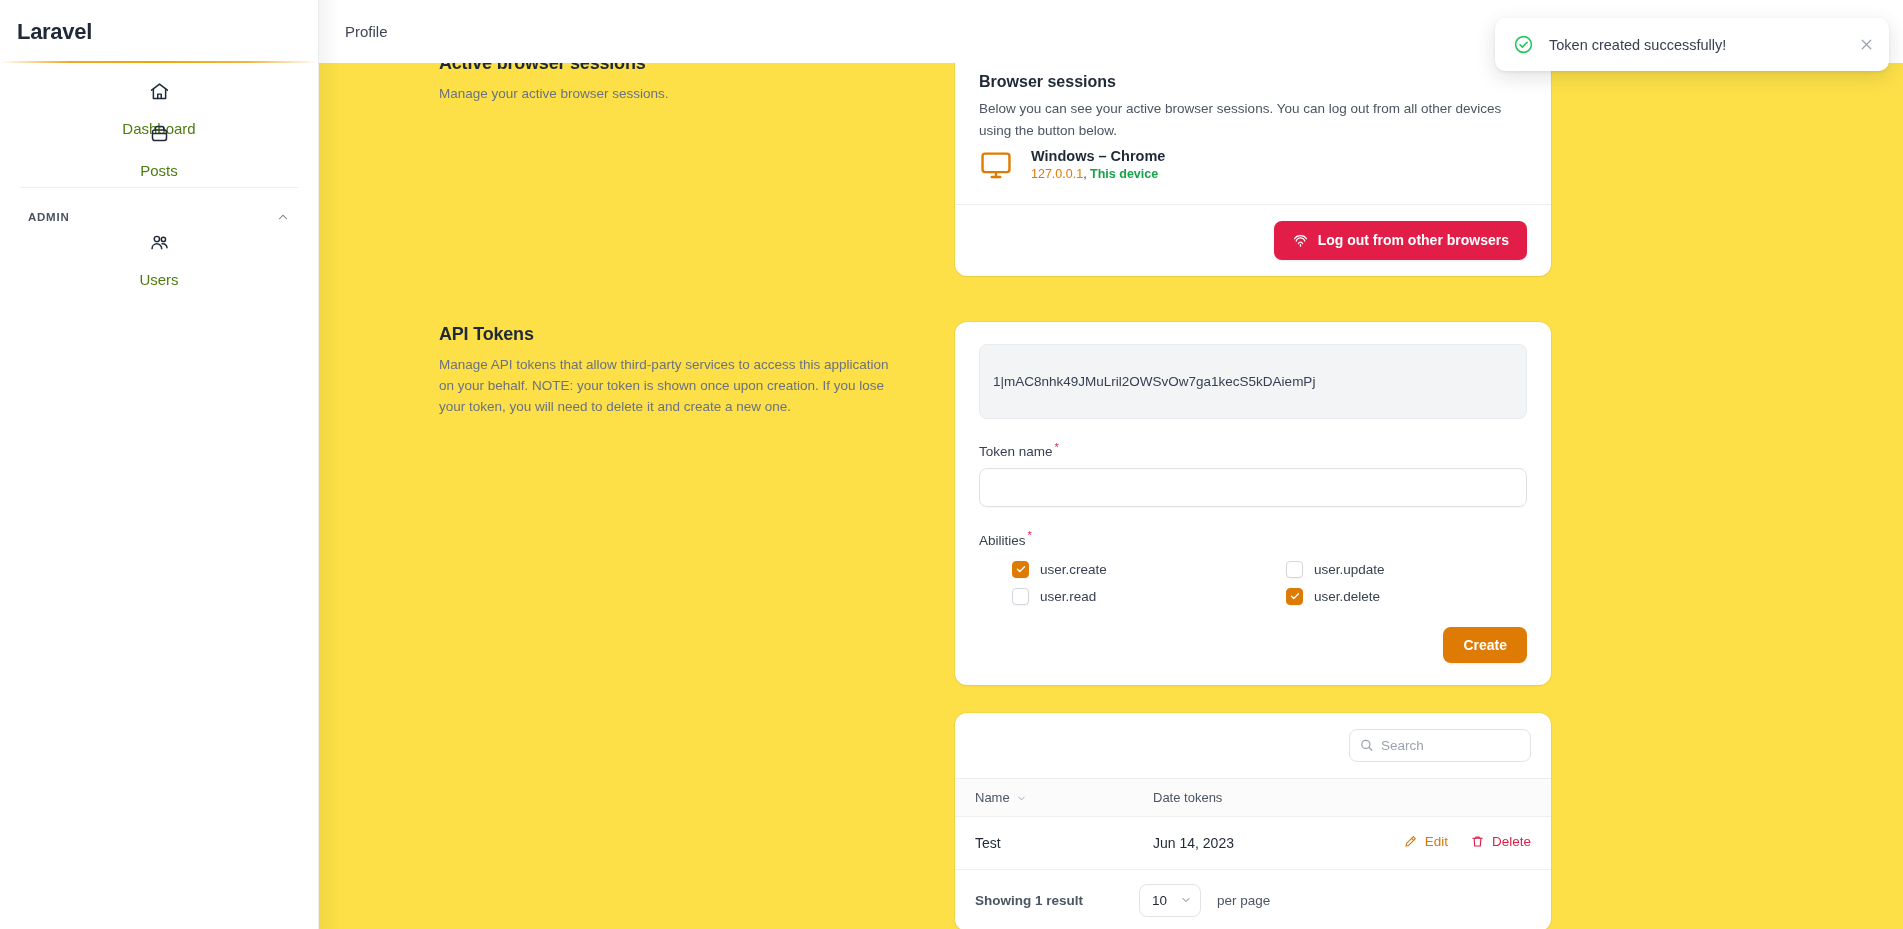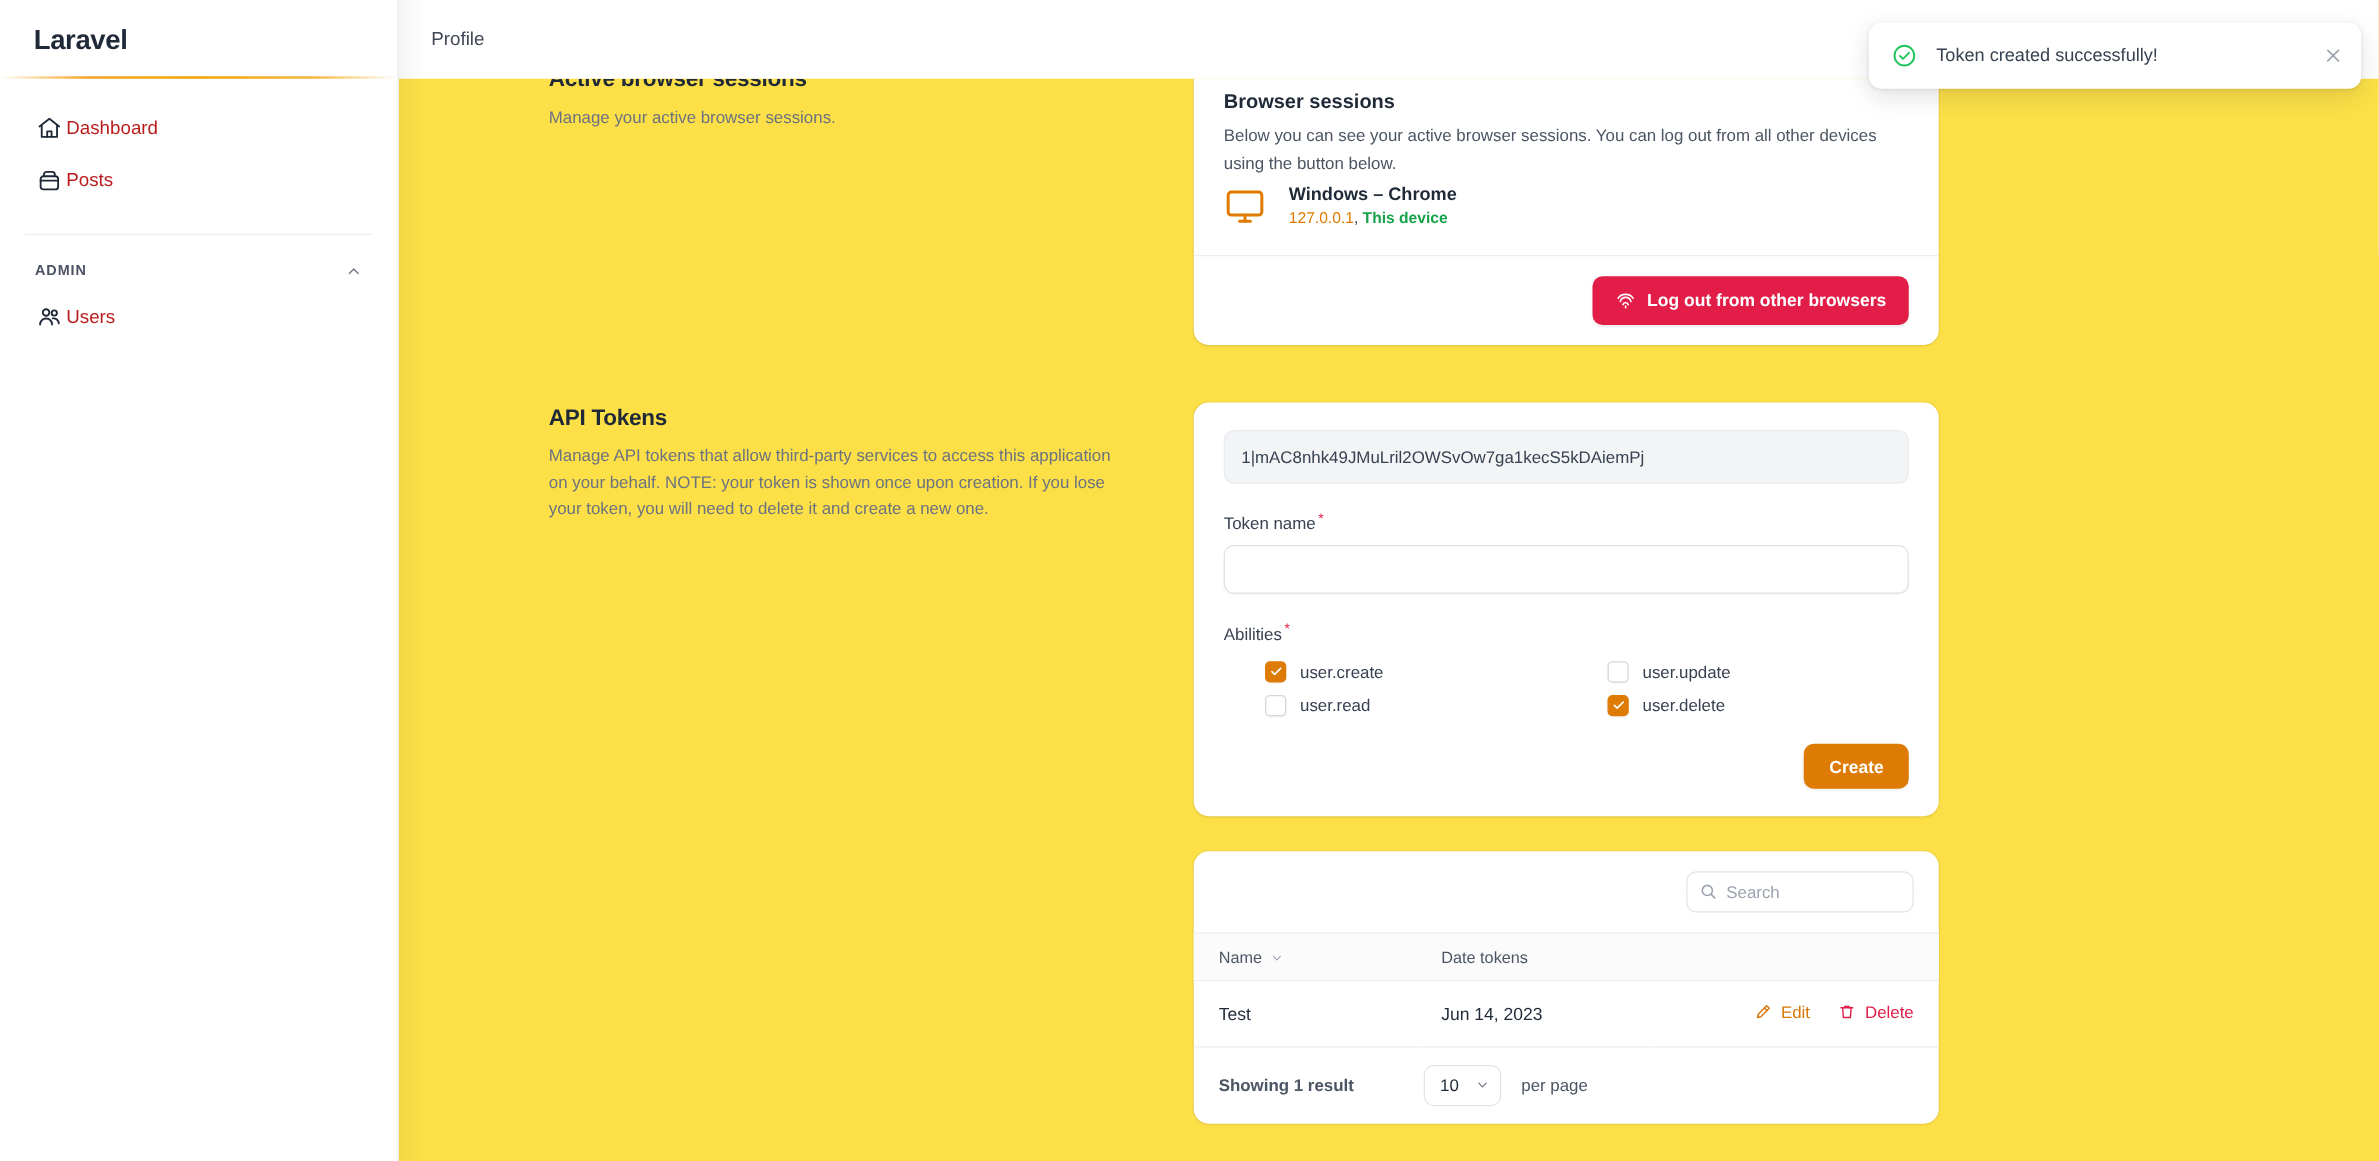--- a/index.html
+++ b/index.html
@@ -18,40 +18,41 @@
   .sidebar {
     width: 319px; min-width: 319px; height: 929px;
     background: #ffffff;
     border-right: 1px solid #e9eaec;
     display: flex; flex-direction: column;
     position: relative; z-index: 30;
   }
   .sidebar-brand {
     height: 63px; min-height: 63px;
     display: flex; align-items: center;
-    padding: 0 27px;
+    padding: 0 17px;
     position: relative;
     text-align: center;
   }
   .brand-text {
     font-size: 22px; font-weight: 700; letter-spacing: -0.3px;
     color: #1f2937;
   }
   .brand-underline {
     position: absolute; left: 0; right: 0; bottom: 0; height: 2px;
     background: linear-gradient(to right, rgba(251,191,36,0) 0%, #f5a524 22%, #f0a500 50%, #f5b53c 78%, rgba(251,191,36,0) 100%);
   }
   .sidebar-nav { padding: 18px 20px 0 20px; flex: 1; }
   .nav-item {
-    display: flex; align-items: center; gap: 3px;
+    display: flex; align-items: center; gap: 18px;
     height: 42px; padding: 0 8px;
     border-radius: 8px;
     cursor: pointer;
-    color: #b91c1c;
+    color: #4d7c0f;
     font-size: 15px;
+    flex-direction: column;
   }
   .nav-icon { width: 22px; height: 22px; display:flex; align-items:center; justify-content:center; color:#1f2937; }
   .nav-icon svg { width: 21px; height: 21px; stroke: currentColor; fill: none; stroke-width: 1.7; stroke-linecap: round; stroke-linejoin: round; }
   .nav-gap { height: 12px; }
   .nav-divider { height: 1px; background: #eceef0; margin: 10px 0 0 0; }
 
   .nav-group-header {
     display: flex; align-items: center; justify-content: space-between;
     padding: 22px 8px 8px 8px;
     cursor: pointer;
@@ -153,21 +154,21 @@
   }
   .btn-danger { background: #e11d48; padding: 11px 18px; font-size: 14px; box-shadow: 0 1px 2px rgba(0,0,0,.08); }
   .btn-primary { background: #dd7b05; padding: 10px 20px; font-size: 14px; box-shadow: 0 1px 2px rgba(0,0,0,.08); }
   .btn-icon { width: 17px; height: 17px; display:flex; }
   .btn-icon svg { width: 17px; height: 17px; stroke: currentColor; fill:none; stroke-width:1.8; stroke-linecap:round; stroke-linejoin:round; }
 
   .token-display {
     background: #f3f4f6;
     border: 1px solid #e8eaed;
     border-radius: 8px;
-    padding: 13px 13px;
+    padding: 29px 13px;
     font-size: 13.5px;
     color: #374151;
     width: 100%;
   }
 
   .field { margin-top: 22px; }
   .field-label { font-size: 13.5px; color: #374151; font-weight: 500; }
   .req { color: #e11d48; font-size: 11px; vertical-align: super; margin-left: 2px; }
   .text-input {
     margin-top: 8px;

